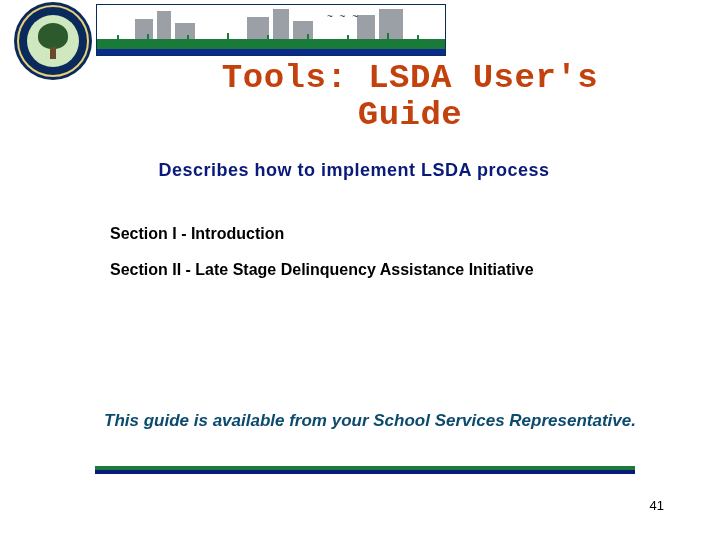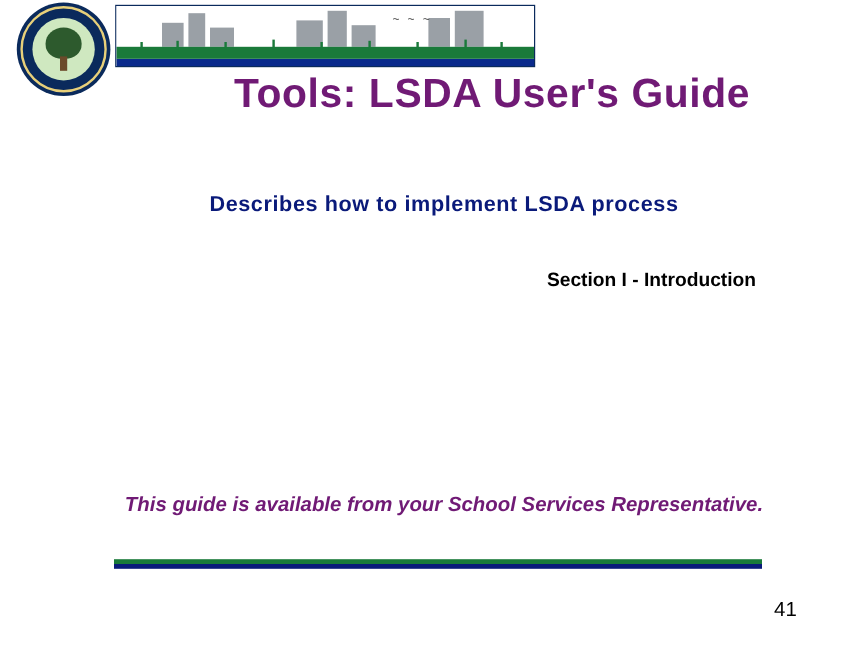--- a/index.html
+++ b/index.html
@@ -118,64 +118,63 @@
     width: 100%;
     height: 8px;
     background: #0a2a8c;
   }
   .title {
     position: absolute;
     left: 170px;
     top: 60px;
     width: 480px;
     text-align: center;
-    font-family: Liberation Sans, sans-serif;
+    font-family: Liberation Mono, monospace;
     font-weight: 900;
     font-size: 34px;
     line-height: 1.1;
-    color: #701a75;
+    color: #c2410c;
     letter-spacing: 0.5px;
   }
   .subtitle {
     position: absolute;
-    left: 120px;
+    left: 104px;
     top: 160px;
     width: 500px;
     text-align: center;
     font-weight: 900;
     font-family: "Arial Black", Arial, sans-serif;
     font-size: 18px;
     color: #0a1a7a;
     letter-spacing: 0.5px;
   }
   .sections {
     position: absolute;
     left: 110px;
     top: 225px;
     width: 520px;
-    text-align: right;
   }
   .section-item {
     font-family: Arial, sans-serif;
     font-weight: 700;
     font-size: 16px;
     color: #000;
     margin-bottom: 18px;
   }
   .footer-note {
     position: absolute;
     left: 100px;
     top: 410px;
     width: 540px;
     text-align: center;
     font-style: italic;
     font-weight: 700;
     font-family: Arial, sans-serif;
     font-size: 17px;
-    color: #701a75;
+    color: #0c4a6e;
     line-height: 1.3;
   }
   .divider {
     position: absolute;
     left: 95px;
     top: 466px;
     width: 540px;
     height: 10px;
   }
   .divider-top {
@@ -187,21 +186,21 @@
     width: 100%;
     height: 4px;
     background: #0a1a7a;
     margin-top: 0px;
   }
   .page-number {
     position: absolute;
     right: 56px;
     top: 498px;
     font-family: Arial, sans-serif;
-    font-size: 17px;
+    font-size: 13px;
     color: #000;
   }
 </style>
 </head>
 <body>
 
 <div class="header">
   <div class="seal">
     <div class="seal-outer">
       <div class="seal-ring"></div>
@@ -239,20 +238,21 @@
     <div class="banner-water"></div>
   </div>
 </div>
 
 <div class="title">Tools: LSDA User's Guide</div>
 
 <div class="subtitle">Describes how to implement LSDA process</div>
 
 <div class="sections">
   <div class="section-item">Section I - Introduction</div>
+  <div class="section-item">Section II - Late Stage Delinquency Assistance Initiative</div>
 </div>
 
 <div class="footer-note">This guide is available from your School Services Representative.</div>
 
 <div class="divider">
   <div class="divider-top"></div>
   <div class="divider-bottom"></div>
 </div>
 
 <div class="page-number">41</div>

